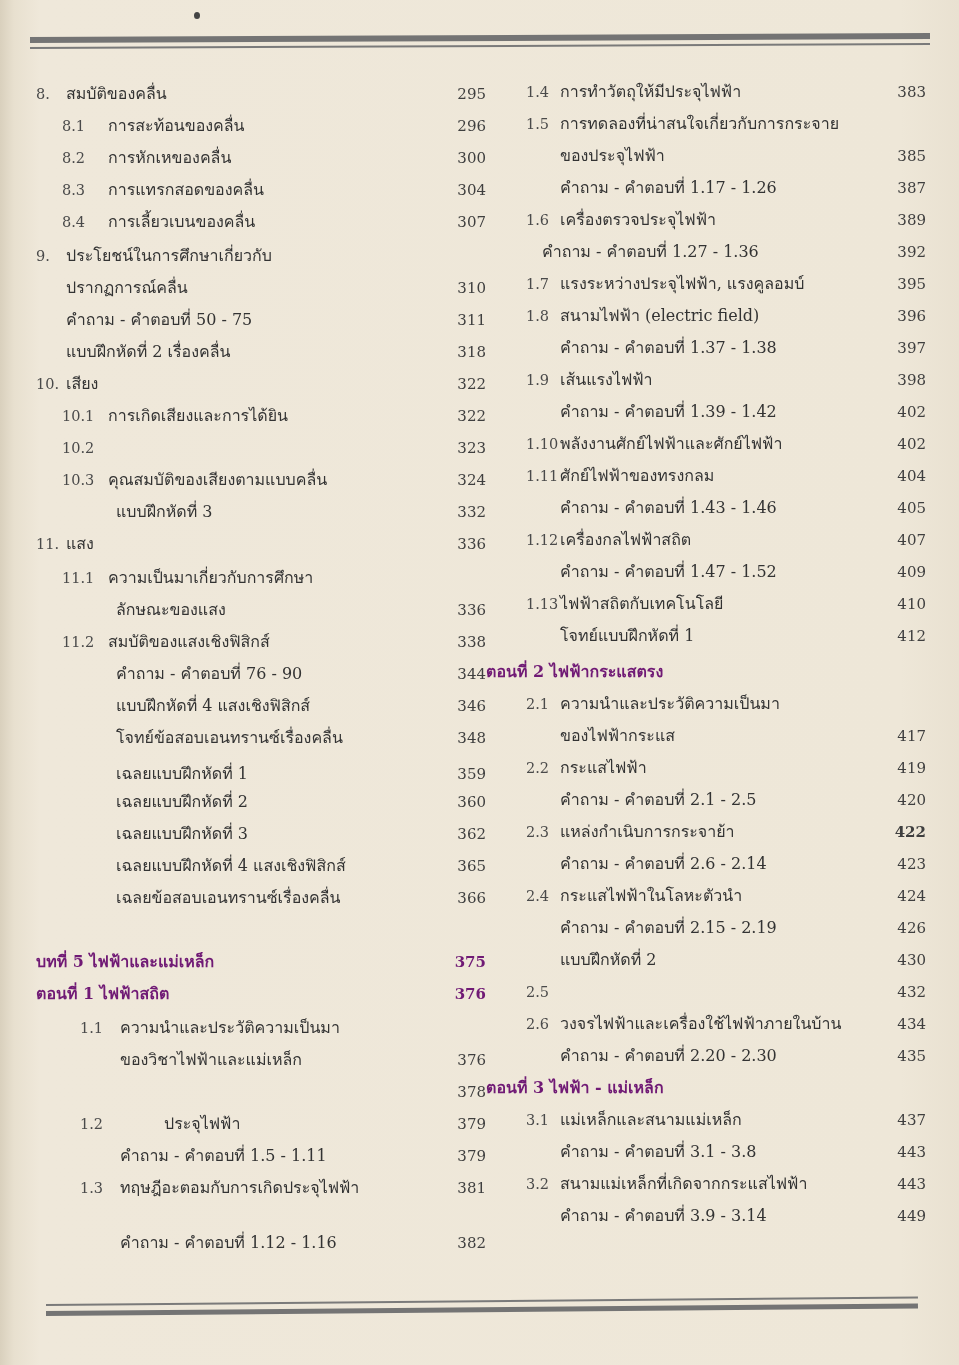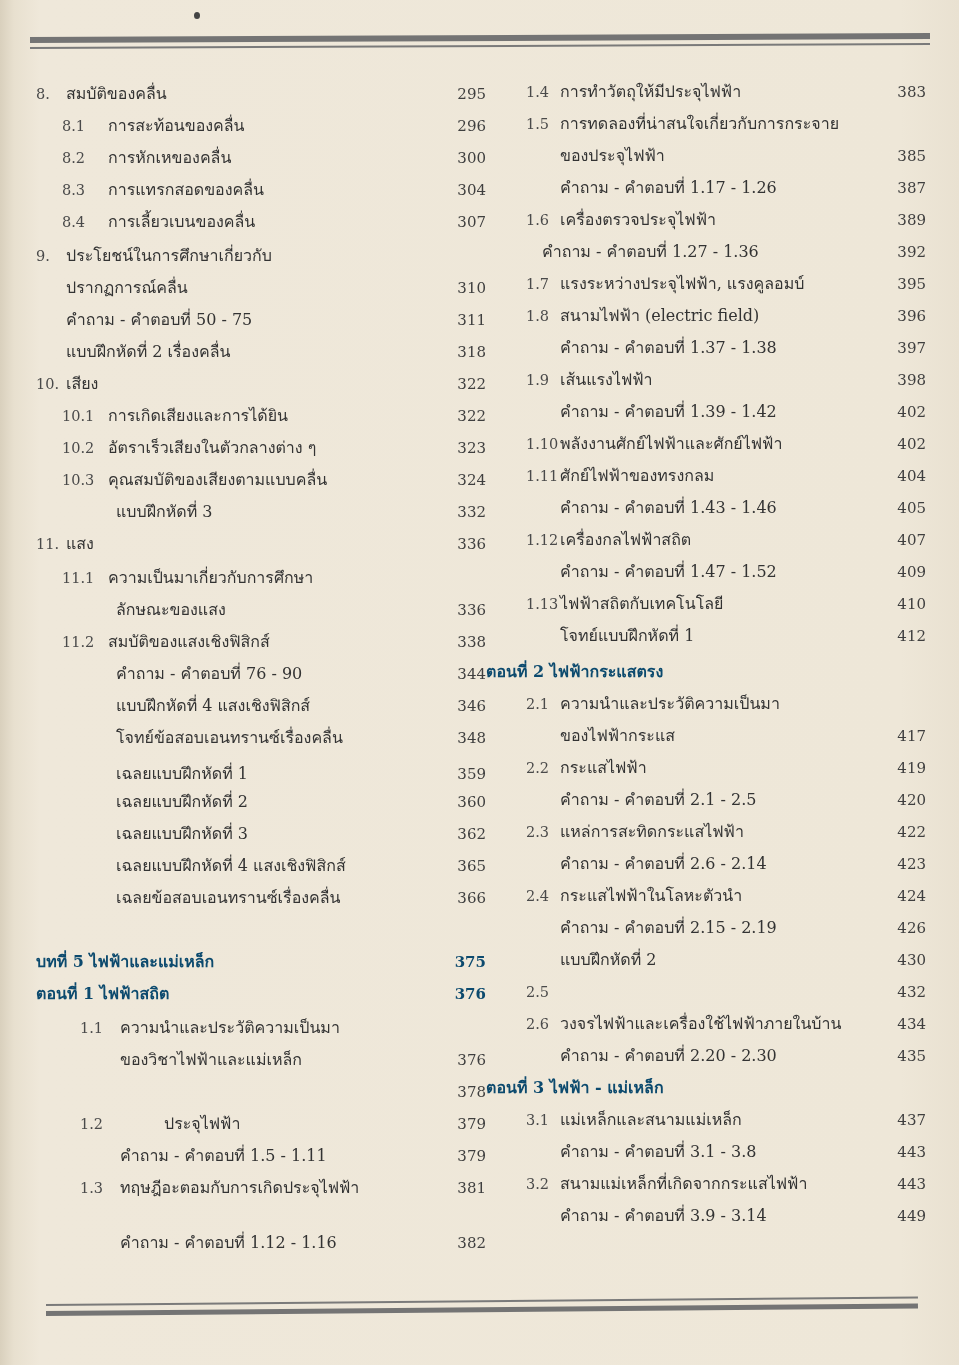--- a/index.html
+++ b/index.html
@@ -105,21 +105,21 @@
     .pg {
       position: absolute;
       right: 0;
       top: 0;
       font-size: 15px;
       color: #3f3f3f;
       text-align: right;
     }
     .bold .txt, .bold .num, .bold .pg {
       font-weight: bold;
-      color: #0c4a6e;
+      color: #701a75;
     }
   </style>
 </head>
 <body>
 
 <div class="page-bg"></div>
 <div class="speck"></div>
 <div class="rule-top-thick"></div>
 <div class="rule-top-thin"></div>
 
@@ -174,21 +174,20 @@
       <span class="txt" style="left: 30px;">เสียง</span>
       <span class="pg" style="right: -30px;">322</span>
     </div>
     <div class="row" style="top: 322px;">
       <span class="num" style="left: 26px;">10.1</span>
       <span class="txt" style="left: 72px;">การเกิดเสียงและการได้ยิน</span>
       <span class="pg" style="right: -30px;">322</span>
     </div>
     <div class="row" style="top: 354px;">
       <span class="num" style="left: 26px;">10.2</span>
-      <span class="txt" style="left: 72px;">อัตราเร็วเสียงในตัวกลางต่าง ๆ</span>
       <span class="pg" style="right: -30px;">323</span>
     </div>
     <div class="row" style="top: 386px;">
       <span class="num" style="left: 26px;">10.3</span>
       <span class="txt" style="left: 72px;">คุณสมบัติของเสียงตามแบบคลื่น</span>
       <span class="pg" style="right: -30px;">324</span>
     </div>
     <div class="row" style="top: 418px;">
       <span class="num" style="left: 0px;"></span>
       <span class="txt" style="left: 80px;">แบบฝึกหัดที่ 3</span>
@@ -410,22 +409,22 @@
       <span class="txt" style="left: 74px;">กระแสไฟฟ้า</span>
       <span class="pg" style="right: -20px;">419</span>
     </div>
     <div class="row" style="top: 706px;">
       <span class="num" style="left: 0px;"></span>
       <span class="txt" style="left: 74px;">คำถาม - คำตอบที่ 2.1 - 2.5</span>
       <span class="pg" style="right: -20px;">420</span>
     </div>
     <div class="row" style="top: 738px;">
       <span class="num" style="left: 40px;">2.3</span>
-      <span class="txt" style="left: 74px;">แหล่การสะทิดกระแสไฟฟ้า</span>
-      <span class="pg" style="right: -20px;">422</span>
+      <span class="txt" style="left: 74px;">แหล่งกำเนิบการกระจาย้า</span>
+      <span class="pg" style="right: -20px; font-weight: bold;">422</span>
     </div>
     <div class="row" style="top: 770px;">
       <span class="num" style="left: 0px;"></span>
       <span class="txt" style="left: 74px;">คำถาม - คำตอบที่ 2.6 - 2.14</span>
       <span class="pg" style="right: -20px;">423</span>
     </div>
     <div class="row" style="top: 802px;">
       <span class="num" style="left: 40px;">2.4</span>
       <span class="txt" style="left: 74px;">กระแสไฟฟ้าในโลหะตัวนำ</span>
       <span class="pg" style="right: -20px;">424</span>

